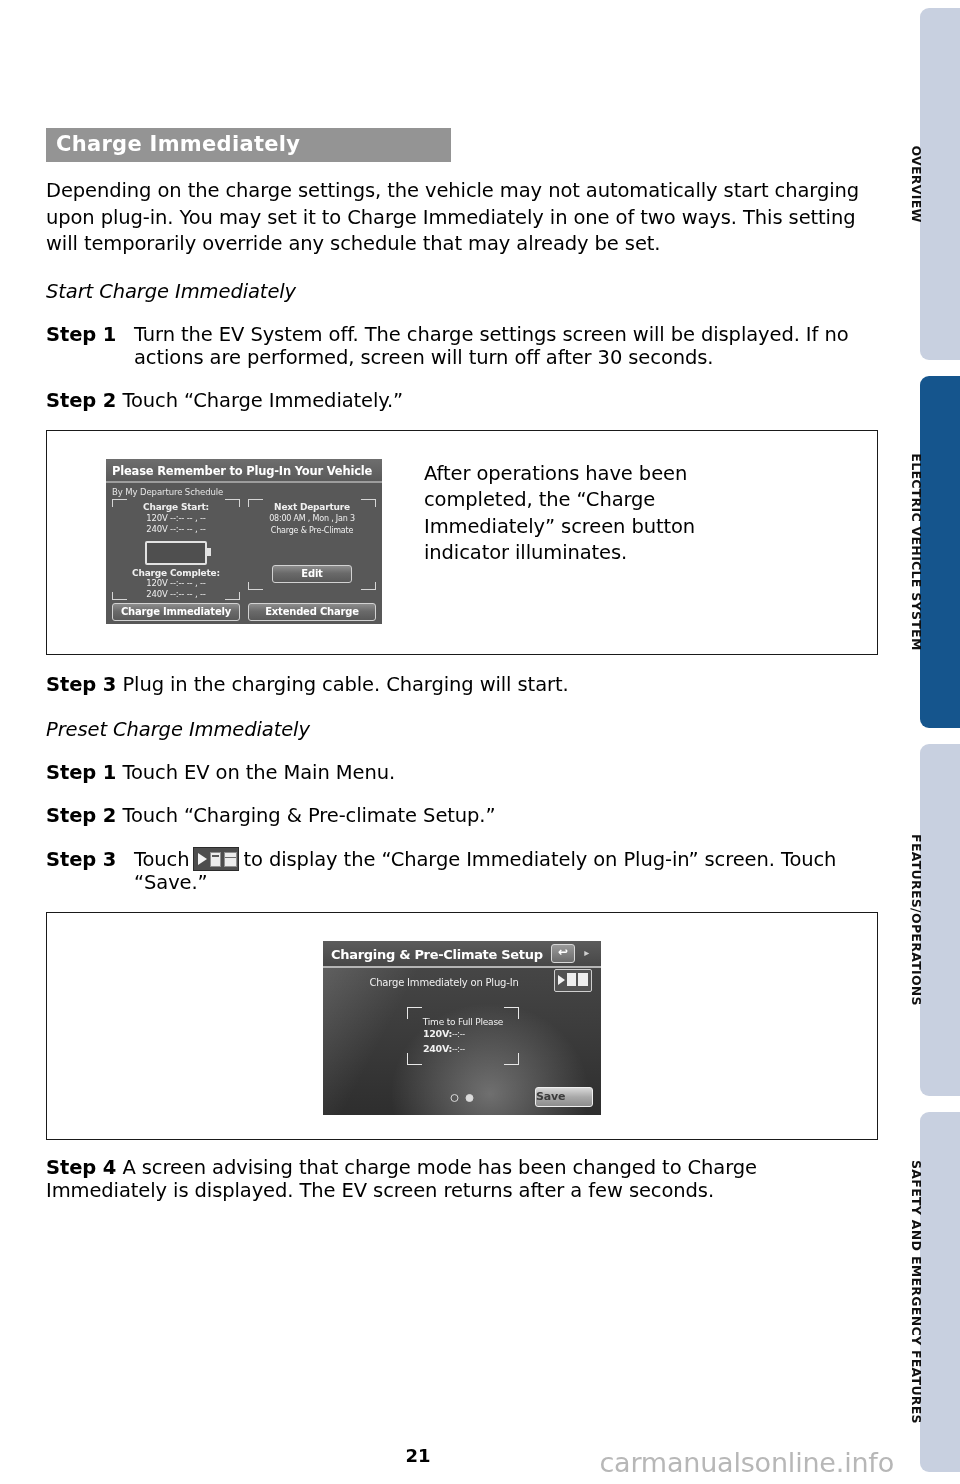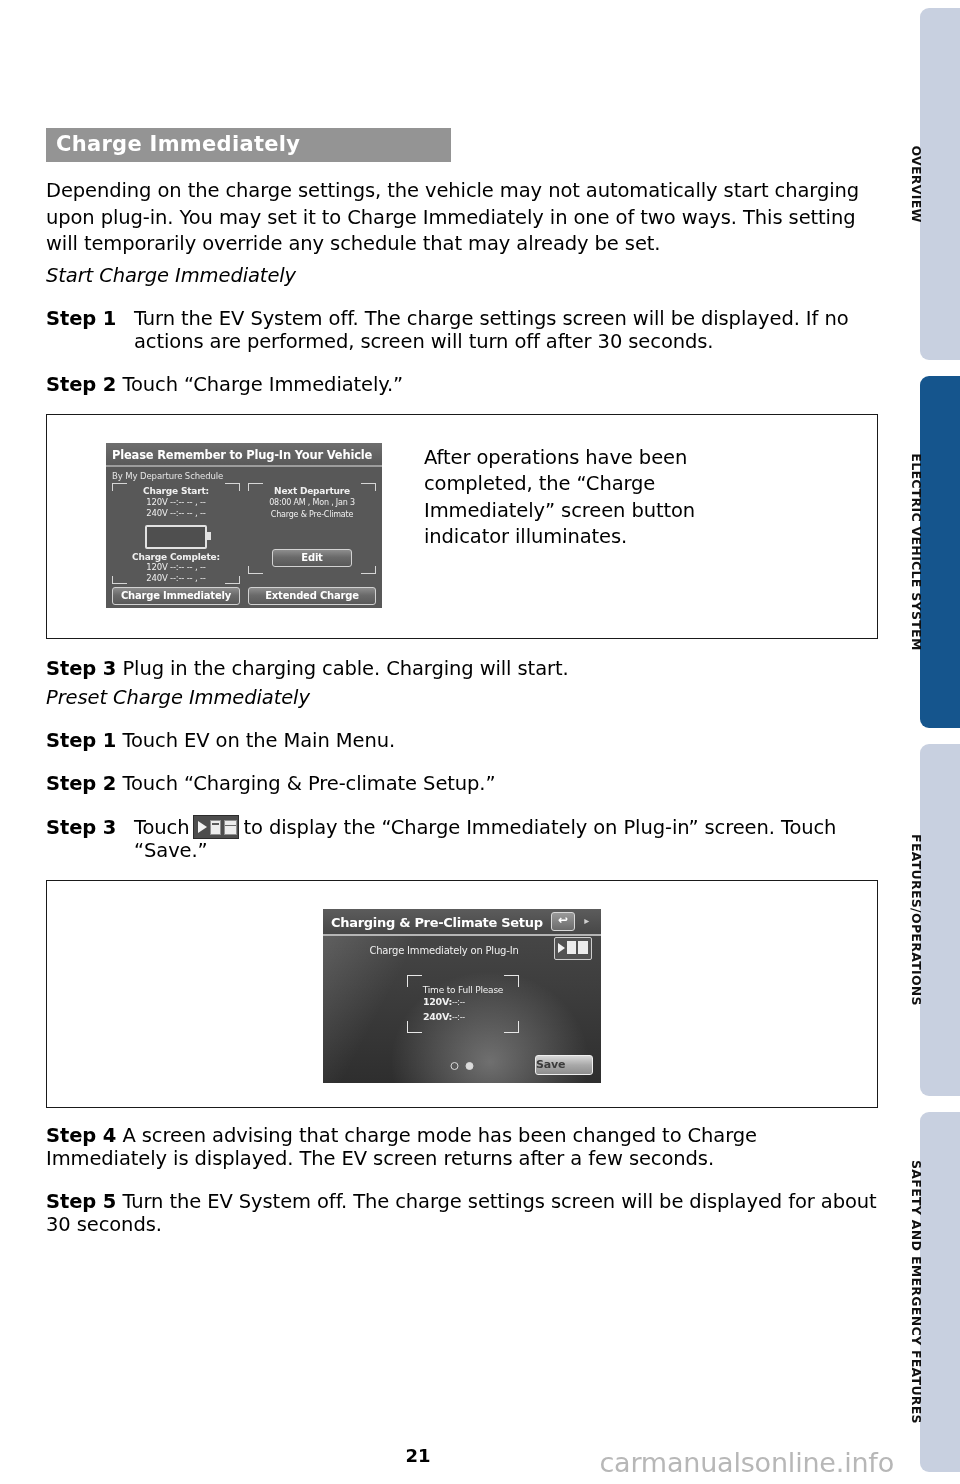--- a/index.html
+++ b/index.html
@@ -52,21 +52,21 @@
     font-size: 19.5px;
     line-height: 26.5px;
     margin: 16px 0 0 0;
     letter-spacing: -0.1px;
   }
 
   h3.subhead {
     font-size: 19.5px;
     font-style: italic;
     font-weight: normal;
-    margin: 6px 0 0 0;
+    margin: 22px 0 0 0;
     letter-spacing: -0.1px;
   }
 
   
   .step {
     font-size: 19.5px;
     line-height: 23px;
     margin-top: 20px;
     letter-spacing: -0.1px;
   }
@@ -593,24 +593,20 @@
 
         <div class="save-btn">Save</div>
       </div>
     </div>
 
     <div class="step flow" style="margin-top:16px;">
       <span class="lbl">Step 4</span>
       <span>A screen advising that charge mode has been changed to Charge Immediately is displayed. The EV screen returns after a few seconds.</span>
     </div>
 
-    <div class="step flow">
-      <span class="lbl">Step 5</span>
-      <span>Turn the EV System off. The charge settings screen will be displayed for about 30 seconds.</span>
-    </div>
 
 
   </div>
 
   <div class="page-number">21</div>
 </div>
 
 <div class="rail">
   <div class="tab tab-1">
     <span class="tab-label">OVERVIEW</span>

